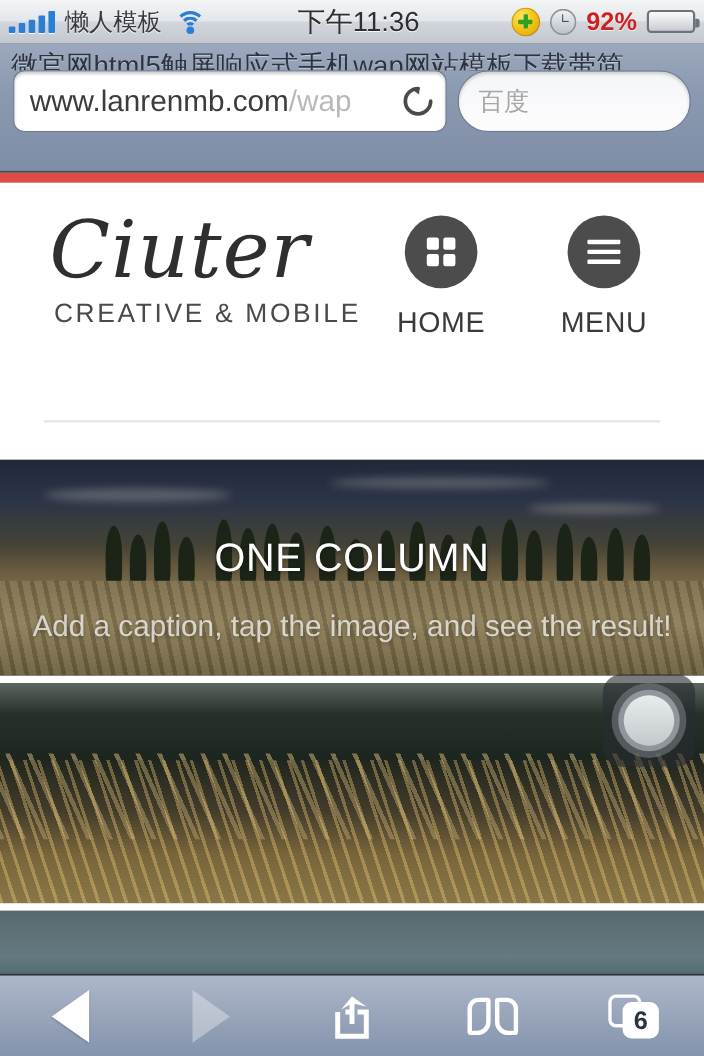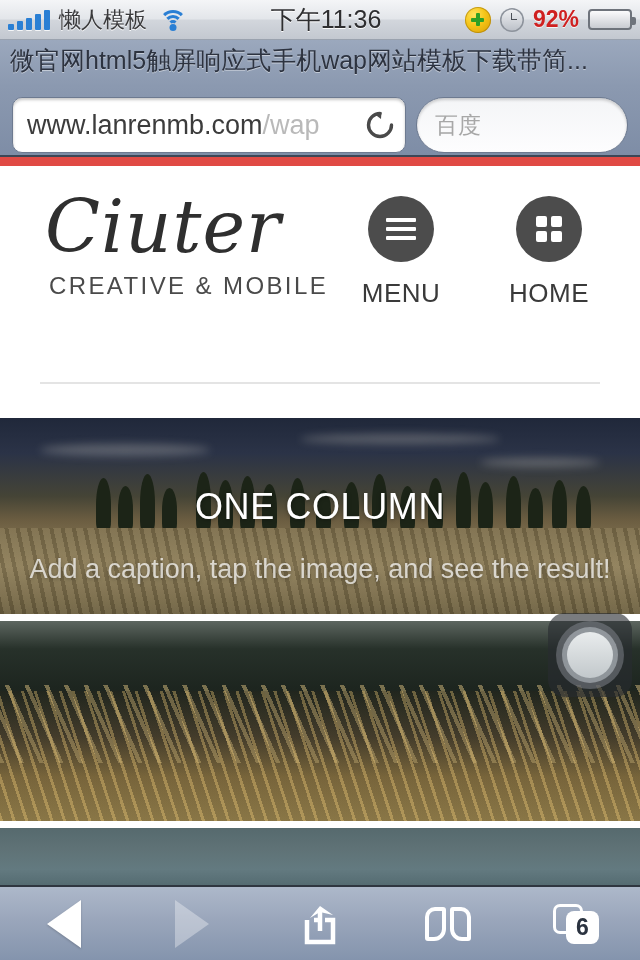--- a/index.html
+++ b/index.html
@@ -63,21 +63,21 @@
   .battfill { height: 100%; width: 14%; background: linear-gradient(to bottom,#ee4b4b,#c01616);
               border-radius: 1px; }
 
   
   .browserbar {
     position: absolute; top: 40px; left: 0; width: 640px; height: 117px;
     background: linear-gradient(to bottom, #9ba8bd 0%, #8b99b0 40%, #7e8da6 100%);
     border-bottom: 2px solid #3d4756;
   }
   .pagetitle {
-    height: 57px; line-height: 40px; padding: 0 10px; font-size: 25px;
+    height: 24px; line-height: 40px; padding: 0 10px; font-size: 25px;
     color: #2d3340; white-space: nowrap; overflow: hidden;
     text-shadow: 0 1px 0 rgba(255,255,255,.45);
   }
   .barrow { display: flex; align-items: flex-start; gap: 10px; padding: 0 12px; }
   .urlfield {
     flex: 0 0 394px; height: 56px; background: #fff; border-radius: 10px;
     border: 1px solid #6d7a90; box-shadow: inset 0 2px 3px rgba(0,0,0,.22);
     display: flex; align-items: center; padding: 0 8px 0 14px; overflow: hidden;
   }
   .urltext { font-size: 27px; color: #3c3c3c; white-space: nowrap; flex: 1;
@@ -255,38 +255,38 @@
     <div class="accentbar" id="accentbar" style="background: rgb(224, 74, 68);"></div>
 
     <div class="siteheader">
       <div class="logoblock">
         <div class="logomark">Ciuter</div>
         <div class="logotag">CREATIVE &amp; MOBILE</div>
       </div>
       <div class="navgroup">
         <div class="navitem">
           <div class="navcircle">
+            <span class="gridicon">
+                <i></i>
+                <i></i>
+                <i></i>
+                <i></i>
+              </span>
+          </div>
+          <div class="navlabel">HOME</div>
+        </div>
+        <div class="navitem">
+          <div class="navcircle">
             <span class="burgericon">
                 <i></i>
                 <i></i>
                 <i></i>
               </span>
           </div>
           <div class="navlabel">MENU</div>
-        </div>
-        <div class="navitem">
-          <div class="navcircle">
-            <span class="gridicon">
-                <i></i>
-                <i></i>
-                <i></i>
-                <i></i>
-              </span>
-          </div>
-          <div class="navlabel">HOME</div>
         </div>
       </div>
       <div class="hrule"></div>
     </div>
 
     <div class="hero" id="hero1">
       <div class="cloud" style="left:40px;top:26px;width:170px;height:12px;"></div>
       <div class="cloud" style="left:300px;top:16px;width:200px;height:10px;"></div>
       <div class="cloud" style="left:480px;top:40px;width:120px;height:9px;"></div>
       <div class="trees">

